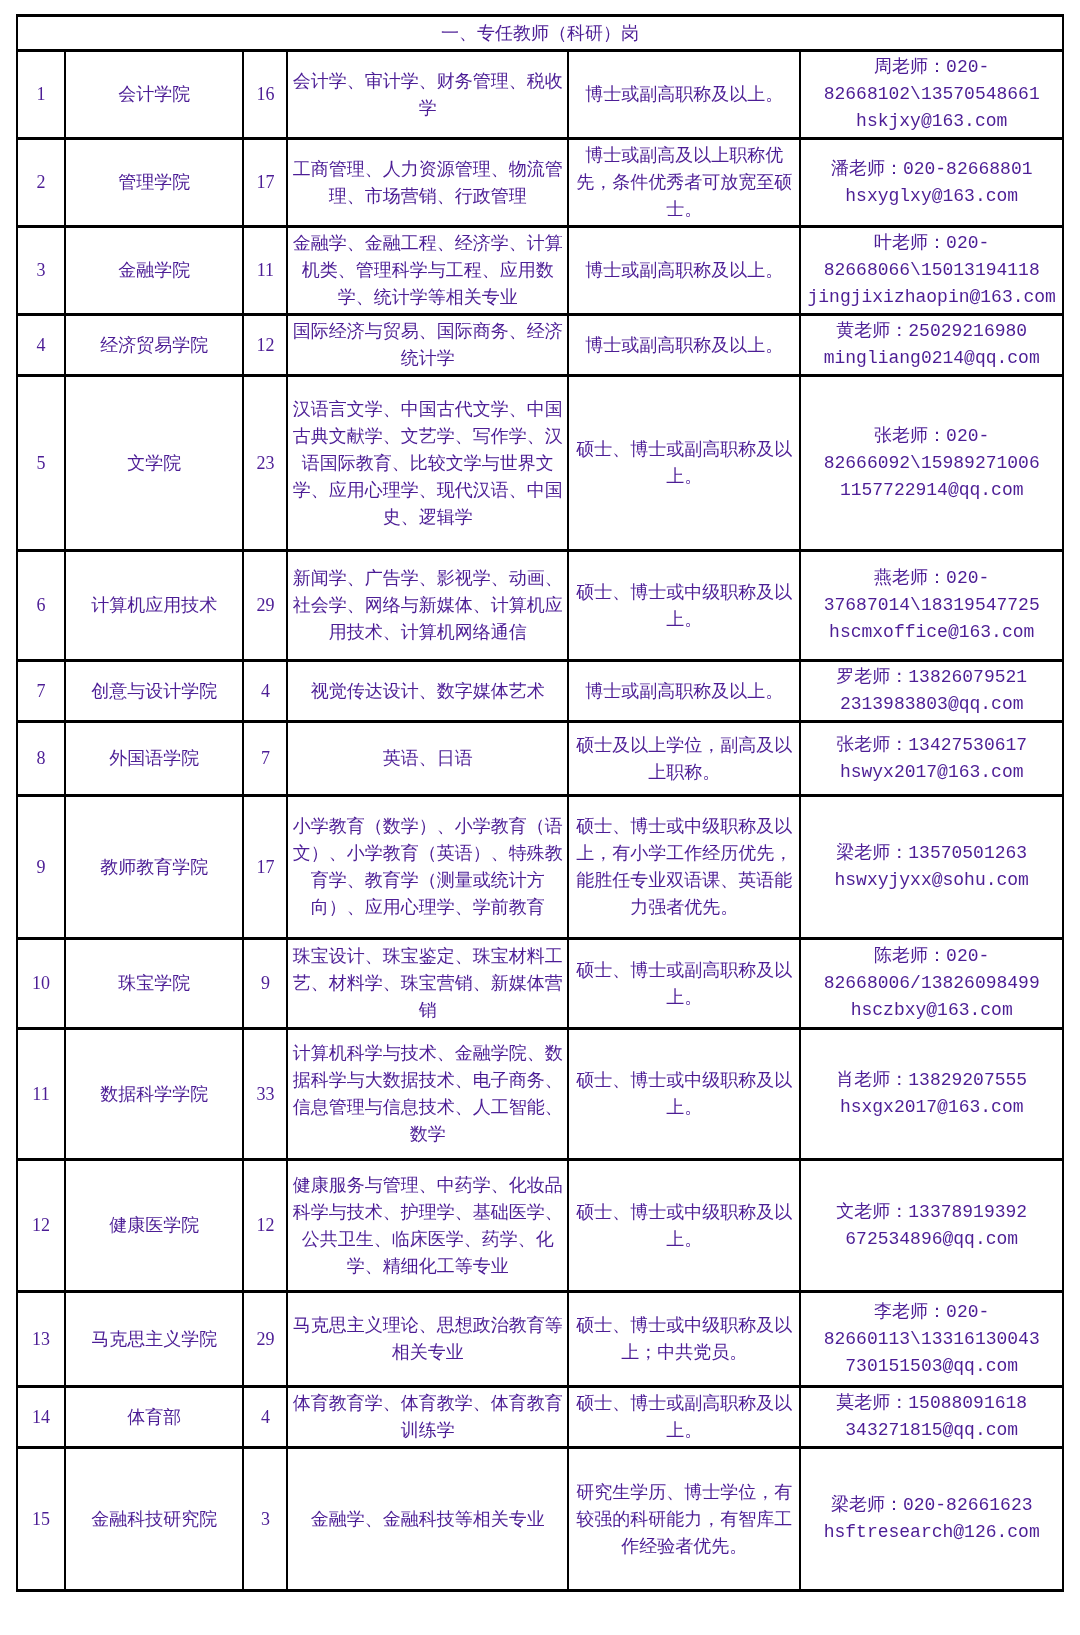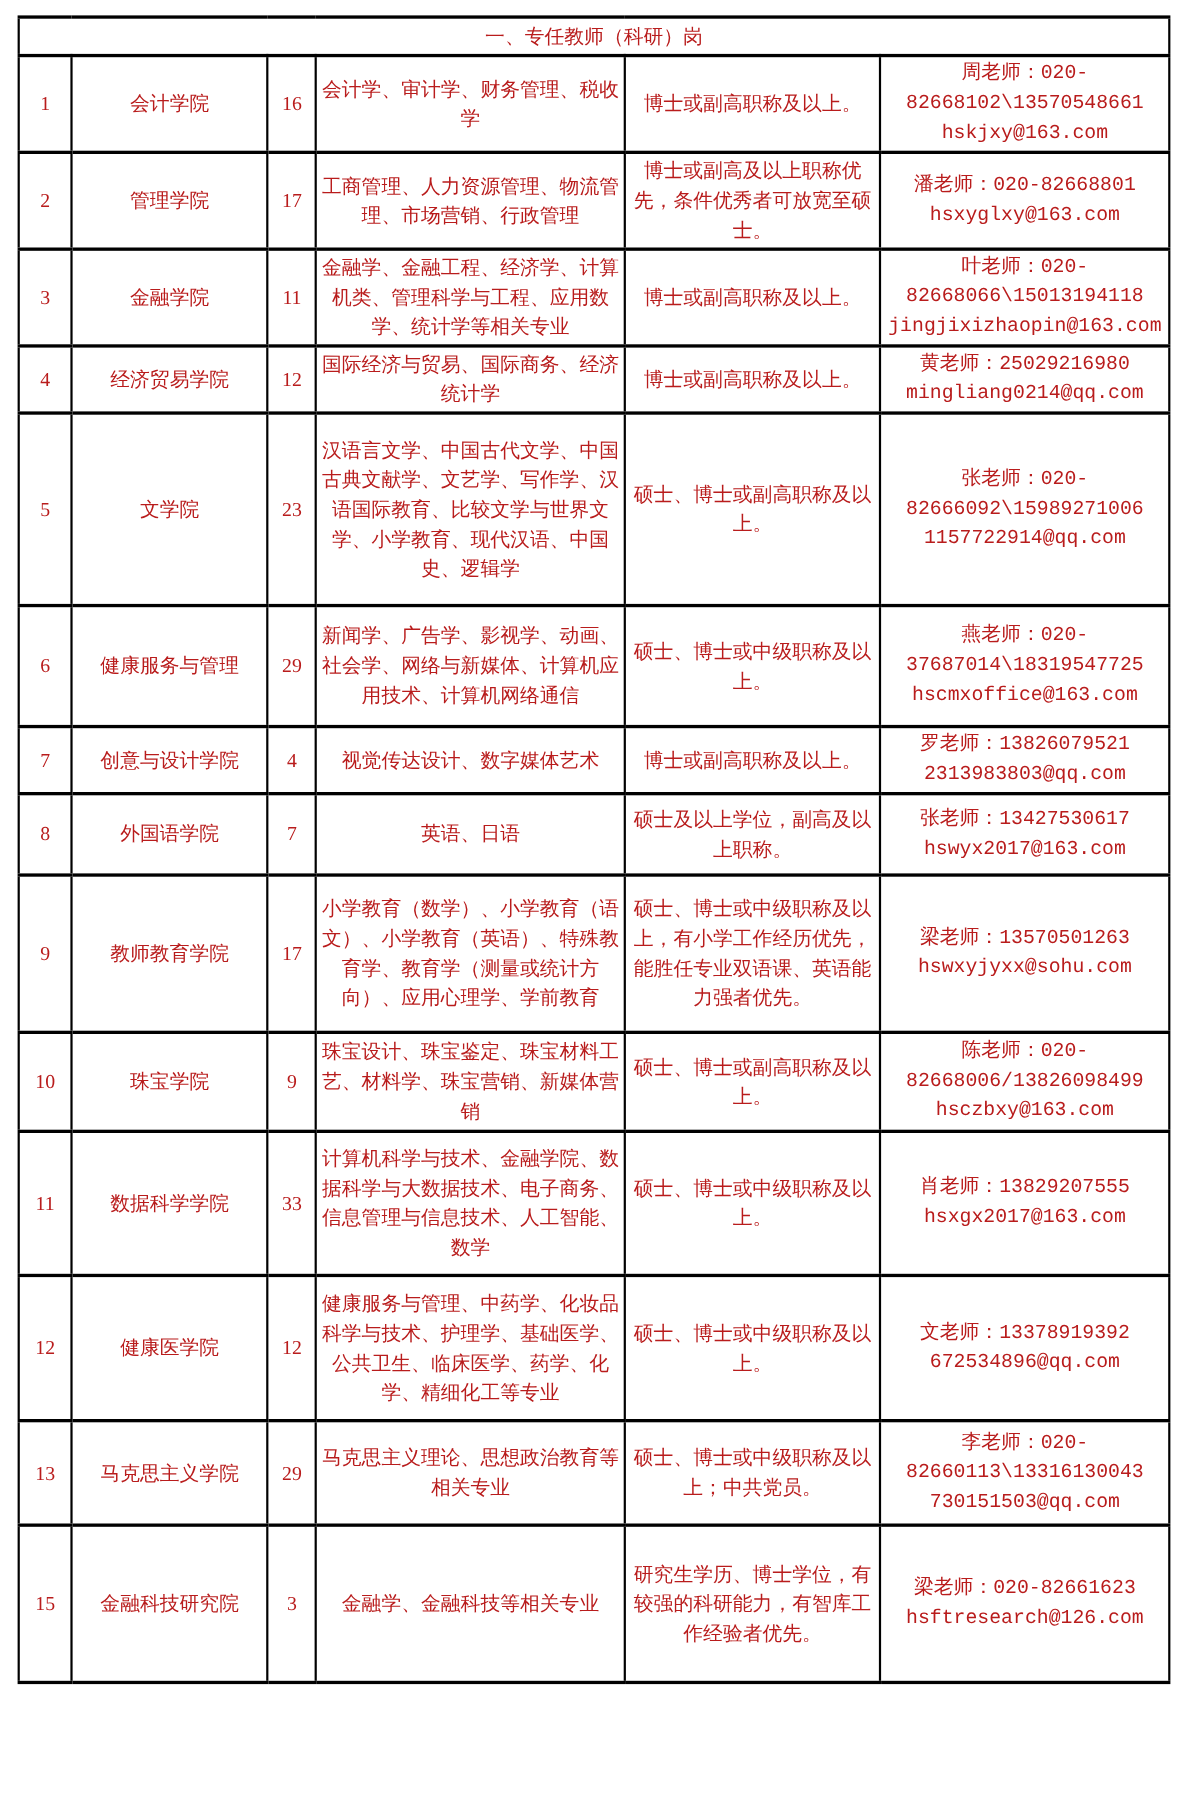--- a/index.html
+++ b/index.html
@@ -7,21 +7,21 @@
     padding: 0;
     background: #ffffff;
     width: 1080px;
   }
   .sheet {
     position: relative;
     width: 1080px;
     height: 1635px;
     background: #ffffff;
     font-family: "Liberation Serif", "DejaVu Serif", serif;
-    color: #b91c1c;
+    color: #4c1d95;
   }
   table.recruit {
     position: absolute;
     left: 16px;
     top: 14px;
     border-collapse: collapse;
     table-layout: fixed;
     width: 1048px;
     background: #ffffff;
   }
@@ -124,29 +124,29 @@
         <td>12</td>
         <td class="col-majors">国际经济与贸易、国际商务、经济统计学</td>
         <td class="col-req">博士或副高职称及以上。</td>
         <td class="col-contact">黄老师：25029216980
 mingliang0214@qq.com</td>
       </tr>
       <tr class="row-5">
         <td>5</td>
         <td>文学院</td>
         <td>23</td>
-        <td class="col-majors">汉语言文学、中国古代文学、中国古典文献学、文艺学、写作学、汉语国际教育、比较文学与世界文学、小学教育、现代汉语、中国史、逻辑学</td>
+        <td class="col-majors">汉语言文学、中国古代文学、中国古典文献学、文艺学、写作学、汉语国际教育、比较文学与世界文学、应用心理学、现代汉语、中国史、逻辑学</td>
         <td class="col-req">硕士、博士或副高职称及以上。</td>
         <td class="col-contact">张老师：020-
 82666092\15989271006
 1157722914@qq.com</td>
       </tr>
       <tr class="row-6">
         <td>6</td>
-        <td>健康服务与管理</td>
+        <td>计算机应用技术</td>
         <td>29</td>
         <td class="col-majors">新闻学、广告学、影视学、动画、社会学、网络与新媒体、计算机应用技术、计算机网络通信</td>
         <td class="col-req">硕士、博士或中级职称及以上。</td>
         <td class="col-contact">燕老师：020-
 37687014\18319547725
 hscmxoffice@163.com</td>
       </tr>
       <tr class="row-7">
         <td>7</td>
         <td>创意与设计学院</td>
@@ -205,20 +205,29 @@
       <tr class="row-13">
         <td>13</td>
         <td>马克思主义学院</td>
         <td>29</td>
         <td class="col-majors">马克思主义理论、思想政治教育等相关专业</td>
         <td class="col-req">硕士、博士或中级职称及以上；中共党员。</td>
         <td class="col-contact">李老师：020-
 82660113\13316130043
 730151503@qq.com</td>
       </tr>
+      <tr class="row-14">
+        <td>14</td>
+        <td>体育部</td>
+        <td>4</td>
+        <td class="col-majors">体育教育学、体育教学、体育教育训练学</td>
+        <td class="col-req">硕士、博士或副高职称及以上。</td>
+        <td class="col-contact">莫老师：15088091618
+343271815@qq.com</td>
+      </tr>
       <tr class="row-15">
         <td>15</td>
         <td>金融科技研究院</td>
         <td>3</td>
         <td class="col-majors">金融学、金融科技等相关专业</td>
         <td class="col-req">研究生学历、博士学位，有较强的科研能力，有智库工作经验者优先。</td>
         <td class="col-contact">梁老师：020-82661623
 hsftresearch@126.com</td>
       </tr>
     </tbody>

